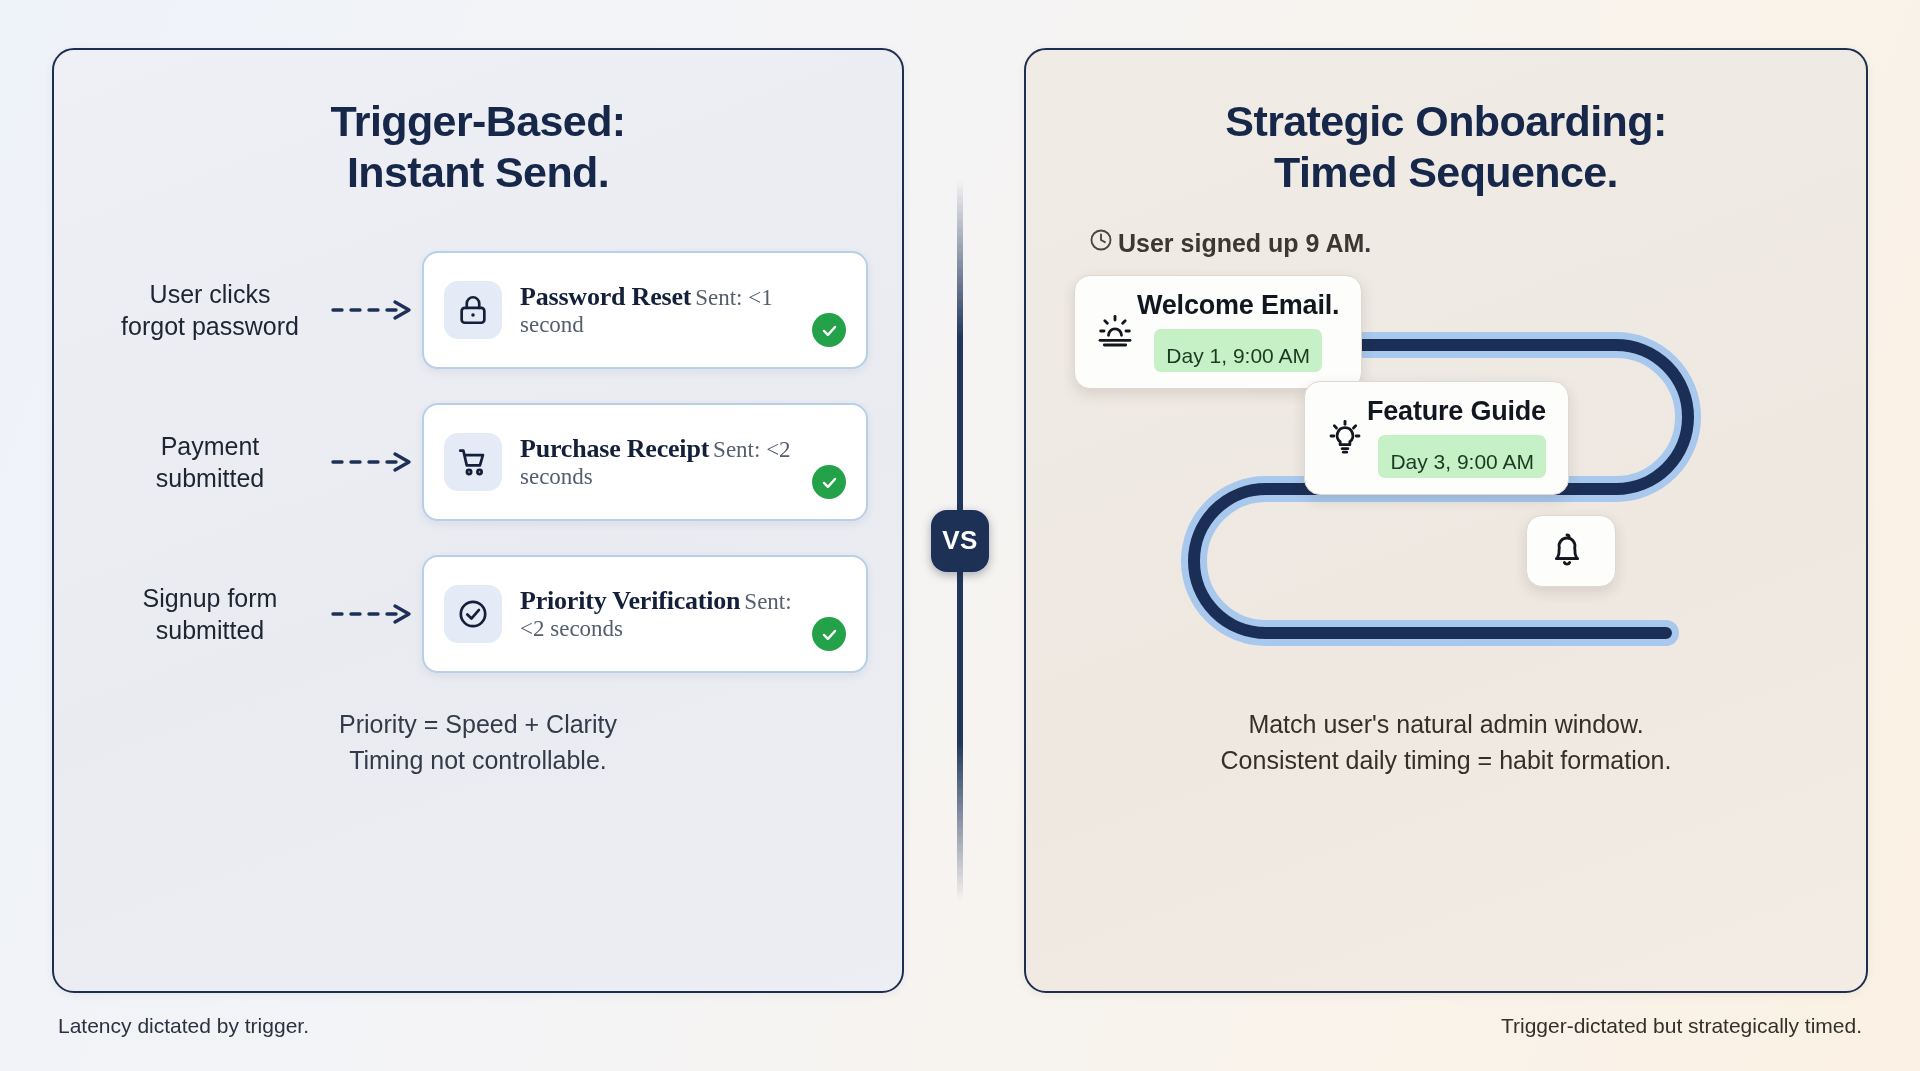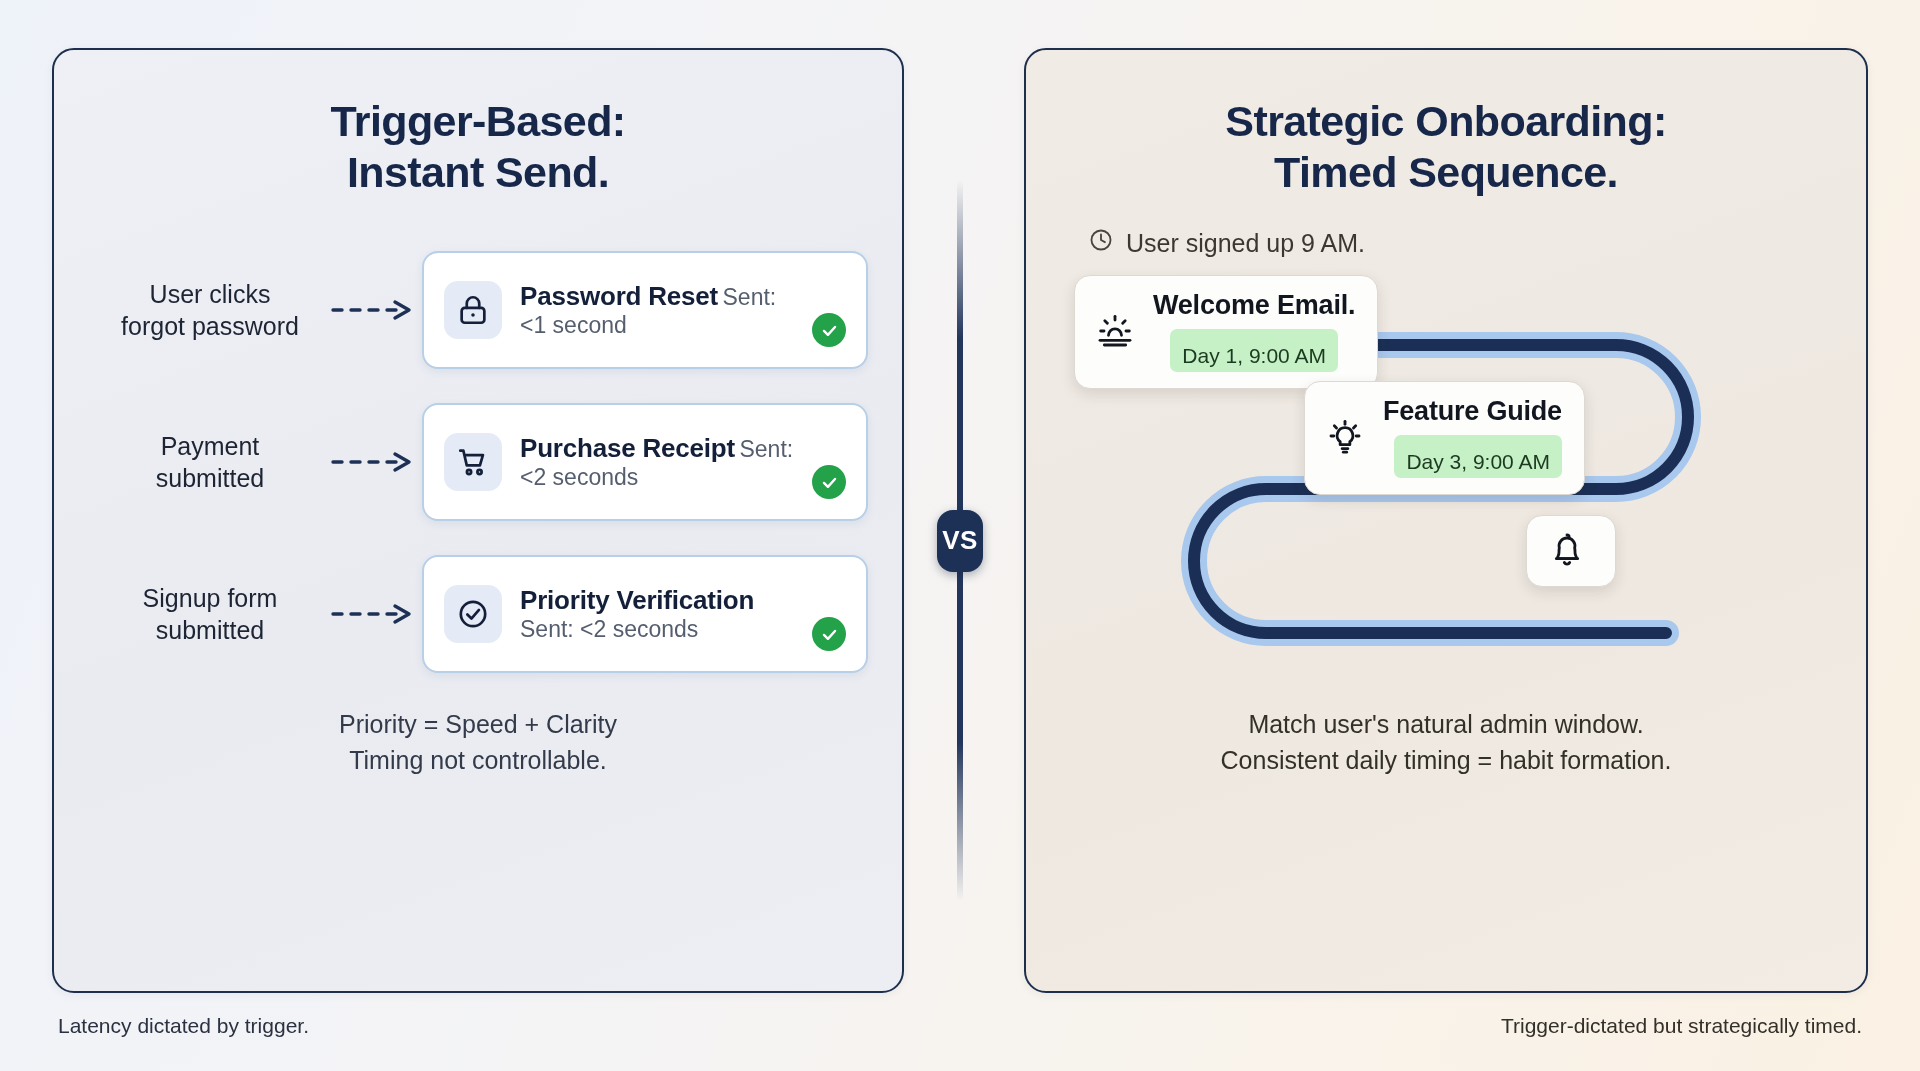--- a/index.html
+++ b/index.html
@@ -71,21 +71,21 @@
     width: 6px;
     background: linear-gradient(180deg, rgba(30,47,77,0) 0%, #22365c 22%, #22365c 78%, rgba(30,47,77,0) 100%);
     border-radius: 3px;
     z-index: 6;
   }
   .vs-badge {
     position: absolute;
     left: 50%;
     top: 50%;
     transform: translate(-50%,-50%);
-    width: 46px;
+    width: 58px;
     height: 62px;
     border-radius: 16px;
     background: #1d3055;
     color: #ffffff;
     font-weight: bold;
     font-size: 26px;
     letter-spacing: 0.5px;
     display: flex;
     align-items: center;
     justify-content: center;
@@ -136,21 +136,21 @@
     width: 58px;
     height: 58px;
     border-radius: 14px;
     background: #e4eaf6;
     display: flex;
     align-items: center;
     justify-content: center;
     flex: none;
   }
 
-  .mail-text { flex: 1; }
+  .mail-text { flex: 1; font-family: Liberation Serif, serif; }
   .mail-title {
     font-size: 26px;
     font-weight: bold;
     color: #14203a;
     letter-spacing: -0.2px;
     margin-bottom: 6px;
   }
   .mail-sub {
     font-size: 23px;
     color: #555e6e;
@@ -174,43 +174,43 @@
     color: #333b4a;
     font-size: 25px;
     line-height: 1.42;
     margin-top: 26px;
   }
 
   
   .signup-line {
     display: flex;
     align-items: center;
-    gap: 12px;
+    gap: 4px;
     margin: 30px 0 0 62px;
     color: #3b3832;
     font-size: 25px;
+    font-weight: bold;
   }
 
   .flow-area {
     position: relative;
     height: 430px;
     margin-top: 6px;
   }
 
   .flow-svg { position: absolute; left: 0; top: 0; }
 
   .stepcard {
     position: absolute;
     background: #fdfdfc;
     border: 1.5px solid #ddd8d1;
     border-radius: 16px;
     padding: 14px 22px 16px 18px;
     display: flex;
     align-items: center;
-    gap: 16px;
     box-shadow: 0 5px 14px rgba(50,40,30,0.13);
     z-index: 4;
   }
   .step-icon { flex: none; display: flex; align-items: center; justify-content: center; width: 44px; }
   .step-body { display: flex; flex-direction: column; align-items: flex-start; }
   .step-title {
     font-size: 27px;
     font-weight: bold;
     color: #12161f;
     letter-spacing: -0.2px;

